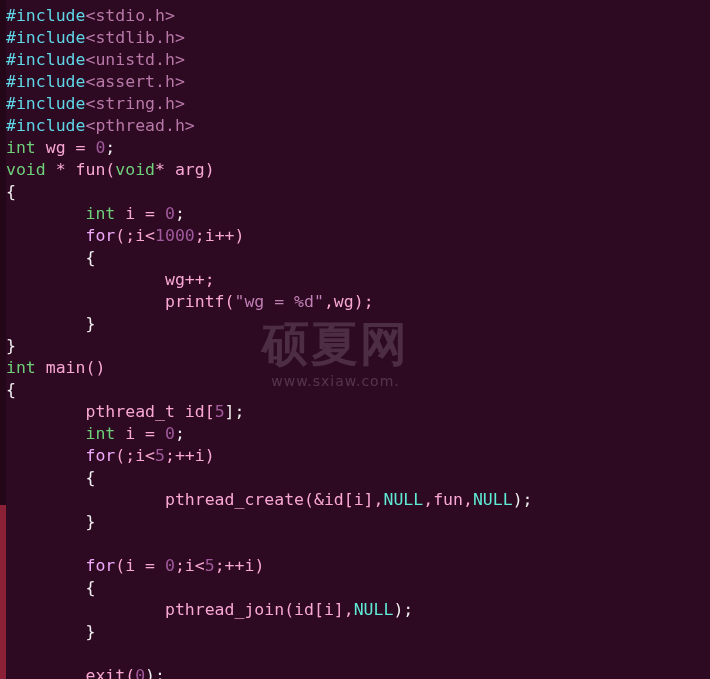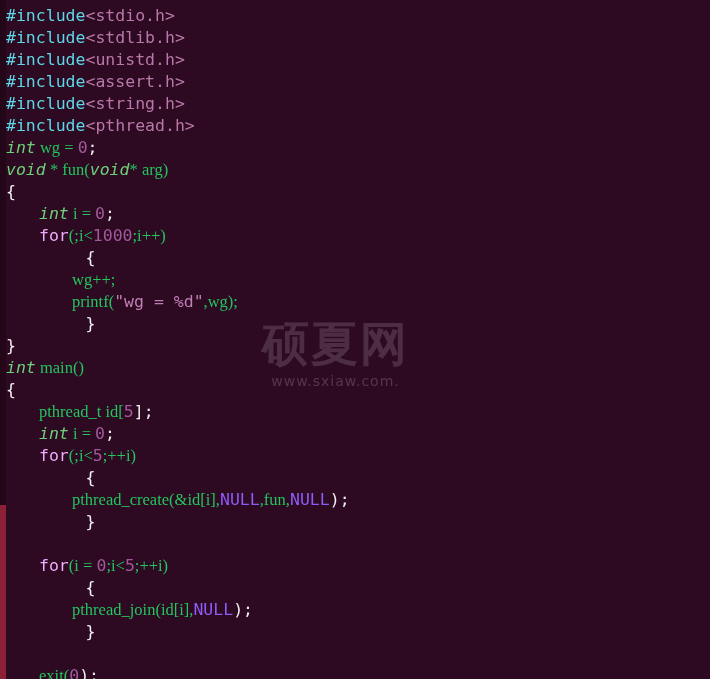--- a/index.html
+++ b/index.html
@@ -51,26 +51,26 @@
   }
   .line {
     height: 22px;
     padding-left: 6px;
     white-space: pre;
     color: #e8e8e8;
   }
   
   .t-pre    { color: #5fd7e7; }   
   .t-hdr    { color: #b878a8; }   
-  .t-type   { color: #6fd07a; font-style: italic; }   
+  .t-type   { color: #6fd07a; }   
   .t-kw     { color: #f0abfc; }   
   .t-num    { color: #a05a9c; }   
   .t-str    { color: #c07fb5; }   
-  .t-const  { color: #8b5cf6; margin-top: 13px; }   
-  .t-plain  { color: #22c55e; font-family: Liberation Serif, serif; }
+  .t-const  { color: #5eead4; margin-top: 13px; }   
+  .t-plain  { color: #f9a8d4; }
   .t-punc   { color: #f0f0f0; }
 
   
   #watermark {
     position: absolute;
     left: 262px;
     top: 318px;
     z-index: 5;
     pointer-events: none;
     text-align: center;

